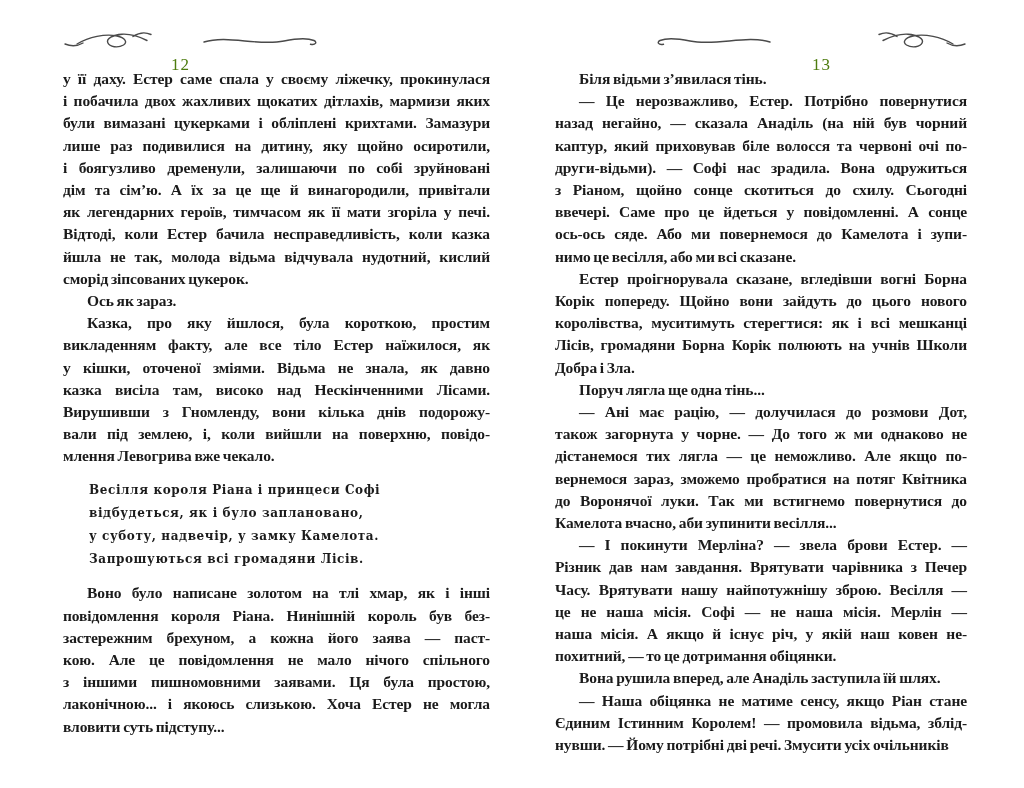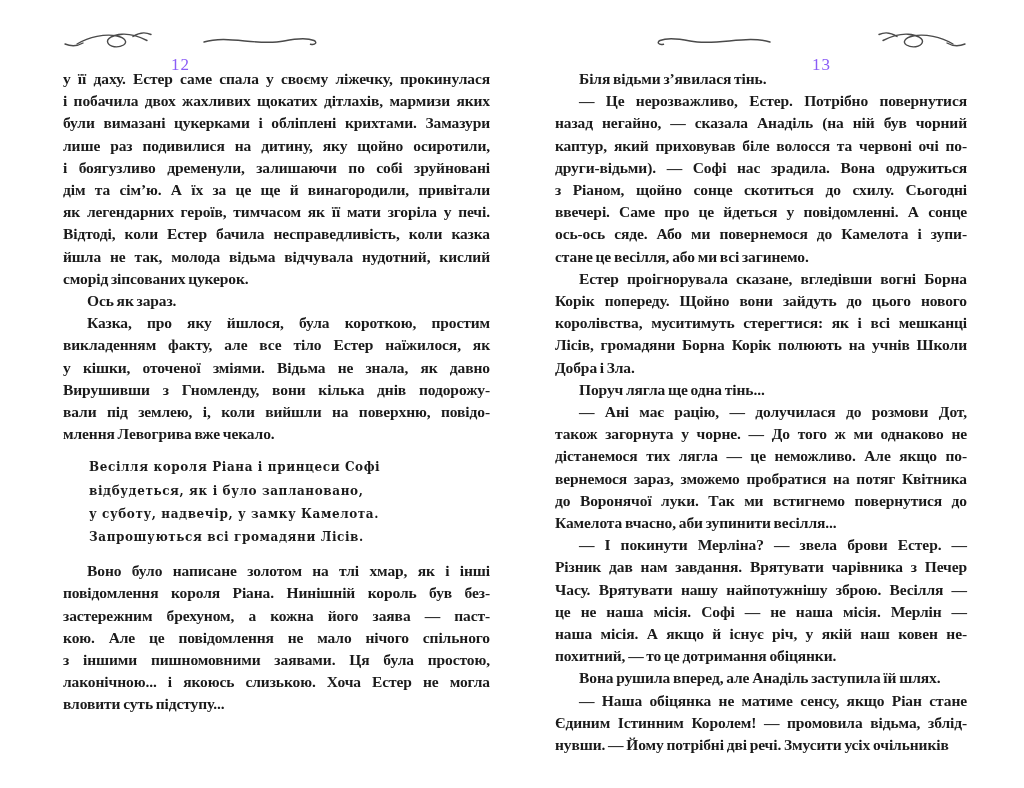--- a/index.html
+++ b/index.html
@@ -16,21 +16,21 @@
   .page.left  { padding:0 22px 0 63px; }
   .page.right { padding:0 57px 0 43px; }
 
   .page-header {
     height:30px; margin-top:26px; margin-bottom:12px;
     display:flex; align-items:center; gap:12px;
   }
   .page-header.align-left  { justify-content:flex-start; }
   .page-header.align-right { justify-content:flex-end;gap:40px; }
   .page-number {
-    font-size:17px; letter-spacing:1px; color:#8b5cf6;margin-top:47px;
+    font-size:17px; letter-spacing:1px; color:#4d7c0f;margin-top:47px;
   }
   .flourish { color:#4a4a4a; display:inline-block; line-height:0; }
   .flourish.mirrored { transform:scaleX(-1); }
 
   .page-body {
     font-size:15.5px;
     line-height:22.2px;
     letter-spacing:-0.1px;
     word-spacing:-1px;
   }
@@ -90,20 +90,21 @@
           <div class="tline">йшла не так, молода відьма відчувала нудотний, кислий</div>
           <div class="tline last">сморід зіпсованих цукерок.</div>
         </div>
         <div class="para body">
           <div class="tline last first-indent">Ось як зараз.</div>
         </div>
         <div class="para body">
           <div class="tline first-indent">Казка, про яку йшлося, була короткою, простим</div>
           <div class="tline">викладенням факту, але все тіло Естер наїжилося, як</div>
           <div class="tline">у кішки, оточеної зміями. Відьма не знала, як давно</div>
+          <div class="tline">казка висіла там, високо над Нескінченними Лісами.</div>
           <div class="tline">Вирушивши з Гномленду, вони кілька днів подорожу-</div>
           <div class="tline">вали під землею, і, коли вийшли на поверхню, повідо-</div>
           <div class="tline last">млення Левогрива вже чекало.</div>
         </div>
         <div class="para announcement">
           <div class="tline">Весілля короля Ріана і принцеси Софі</div>
           <div class="tline">відбудеться, як і було заплановано,</div>
           <div class="tline">у суботу, надвечір, у замку Камелота.</div>
           <div class="tline last">Запрошуються всі громадяни Лісів.</div>
         </div>
@@ -140,21 +141,21 @@
           <div class="tline last first-indent">Біля відьми з’явилася тінь.</div>
         </div>
         <div class="para body">
           <div class="tline first-indent">— Це нерозважливо, Естер. Потрібно повернутися</div>
           <div class="tline">назад негайно, — сказала Анаділь (на ній був чорний</div>
           <div class="tline">каптур, який приховував біле волосся та червоні очі по-</div>
           <div class="tline">други-відьми). — Софі нас зрадила. Вона одружиться</div>
           <div class="tline">з Ріаном, щойно сонце скотиться до схилу. Сьогодні</div>
           <div class="tline">ввечері. Саме про це йдеться у повідомленні. А сонце</div>
           <div class="tline">ось-ось сяде. Або ми повернемося до Камелота і зупи-</div>
-          <div class="tline last">стане це весілля, або ми всі загинемо.</div>
+          <div class="tline last">нимо це весілля, або ми всі сказане.</div>
         </div>
         <div class="para body">
           <div class="tline first-indent">Естер проігнорувала сказане, вгледівши вогні Борна</div>
           <div class="tline">Корік попереду. Щойно вони зайдуть до цього нового</div>
           <div class="tline">королівства, муситимуть стерегтися: як і всі мешканці</div>
           <div class="tline">Лісів, громадяни Борна Корік полюють на учнів Школи</div>
           <div class="tline last">Добра і Зла.</div>
         </div>
         <div class="para body">
           <div class="tline last first-indent">Поруч лягла ще одна тінь...</div>

